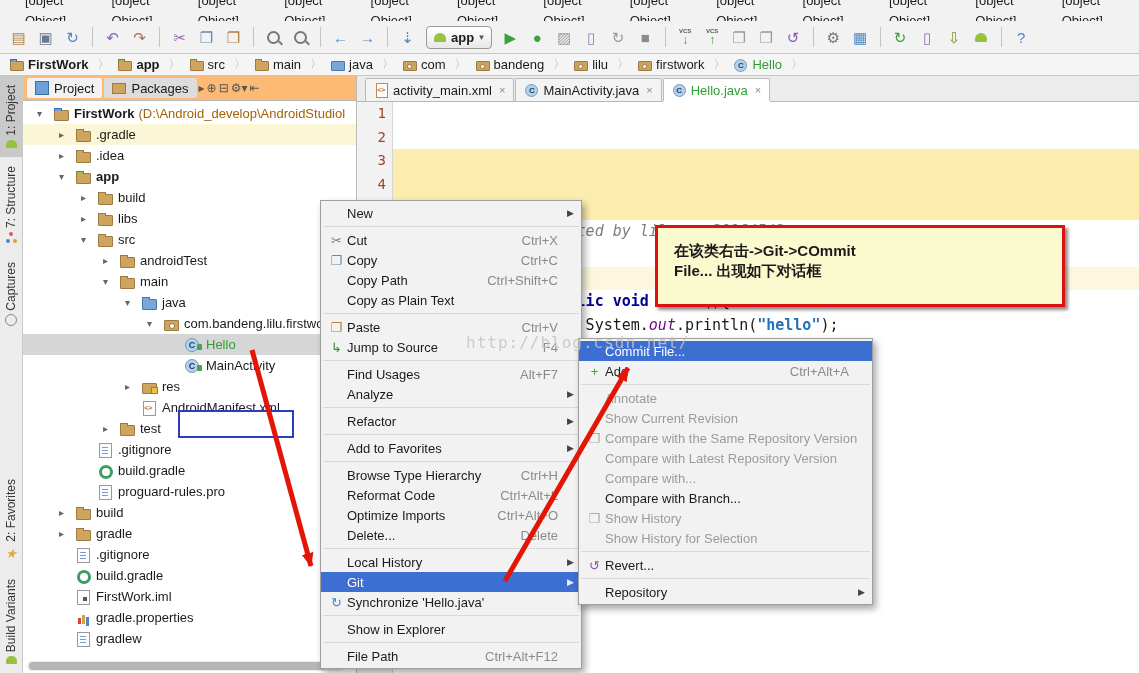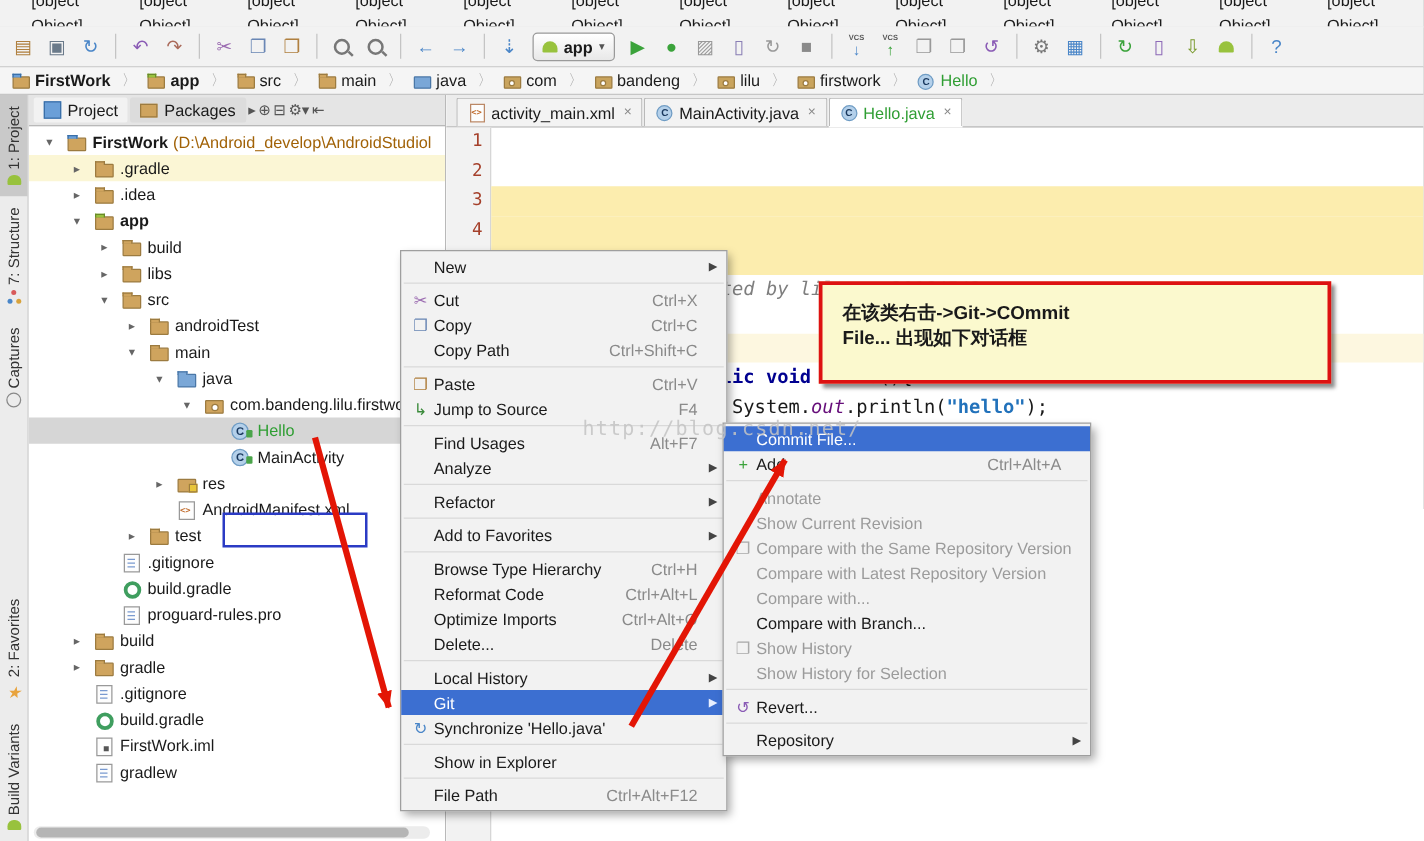--- a/index.html
+++ b/index.html
@@ -55,21 +55,21 @@
   .sitem .vtxt{writing-mode:vertical-rl;transform:rotate(180deg);font-size:12px;color:#333;}
   .sitem.push{margin-top:auto;}
   .s-droid{width:11px;height:8px;background:#98c23d;border-radius:5px 5px 1px 1px;}
   .s-structure{width:10px;height:12px;position:relative;}
   .s-structure::before{content:'';position:absolute;left:3px;top:0;width:4px;height:4px;border-radius:50%;
      background:#d85a5a;box-shadow:-3px 7px 0 #4a86c8,4px 7px 0 #d8a23a;}
   .s-captures{width:10px;height:10px;border:1px solid #888;border-radius:50%;}
   .s-star::before{content:'★';color:#e8a33d;font-size:13px;line-height:1;}
   
   .ppanel{width:333px;background:#fff;border-right:1px solid #b9b9b9;position:relative;overflow:hidden;}
-  .phead{height:24px;background:#e5e5e5;border-bottom:1px solid #b9b9b9;display:flex;align-items:center;padding:0 4px;gap:2px;}
+  .phead{height:24px;background:#fdba74;border-bottom:1px solid #b9b9b9;display:flex;align-items:center;padding:0 4px;gap:2px;}
   .ptab{display:inline-flex;align-items:center;gap:5px;height:20px;padding:0 8px;background:#dcdcdc;border-radius:2px;}
   .ptab.sel{background:#f2f2f2;}
   .hicons{margin-left:auto;display:flex;align-items:center;gap:8px;color:#555;}
   .hico{font-size:12px;}
   .h-proj{width:12px;height:12px;background:#6a9fd8;border:1px solid #3a6fa8;display:inline-block;}
   .h-pkg{width:12px;height:9px;background:#cfa45e;border:1px solid #9c7b40;display:inline-block;}
   .tree{position:absolute;left:0;right:0;top:24px;bottom:14px;overflow:hidden;padding-top:3px;}
   .trow{display:flex;align-items:center;height:21px;padding-left:calc(14px + var(--lvl,0)*22px);white-space:nowrap;}
   .trow.ylw{background:#fbf6d5;}
   .trow.selected{background:#d6d6d6;}
@@ -551,20 +551,26 @@
             <span class="tsuffix"></span>
           </div>
           <div class="trow" style="--lvl: 1;">
             <span class="arrow"></span>
             <i class="ticon i-iml"></i>
             <span class="tlabel">FirstWork.iml</span>
             <span class="tsuffix"></span>
           </div>
           <div class="trow" style="--lvl: 1;">
             <span class="arrow"></span>
+            <i class="ticon i-properties"></i>
+            <span class="tlabel">gradle.properties</span>
+            <span class="tsuffix"></span>
+          </div>
+          <div class="trow" style="--lvl: 1;">
+            <span class="arrow"></span>
             <i class="ticon i-textfile"></i>
             <span class="tlabel">gradlew</span>
             <span class="tsuffix"></span>
           </div>
         </div>
       <div class="hscroll">
           <div class="hthumb"></div>
         </div>
     </div>
 
@@ -669,20 +675,26 @@
         <span class="mlabel">Copy</span>
         <span class="mshort">Ctrl+C</span>
         <span class="marrow"></span>
       </div>
       <div class="mrow">
         <i class="micon"></i>
         <span class="mlabel">Copy Path</span>
         <span class="mshort">Ctrl+Shift+C</span>
         <span class="marrow"></span>
       </div>
+      <div class="mrow">
+        <i class="micon"></i>
+        <span class="mlabel">Copy as Plain Text</span>
+        <span class="mshort"></span>
+        <span class="marrow"></span>
+      </div>
       <div class="msep"></div>
       <div class="mrow">
         <i class="micon" style="color: rgb(176, 128, 64);">❐</i>
         <span class="mlabel">Paste</span>
         <span class="mshort">Ctrl+V</span>
         <span class="marrow"></span>
       </div>
       <div class="mrow">
         <i class="micon" style="color: rgb(58, 138, 58);">↳</i>
         <span class="mlabel">Jump to Source</span>

